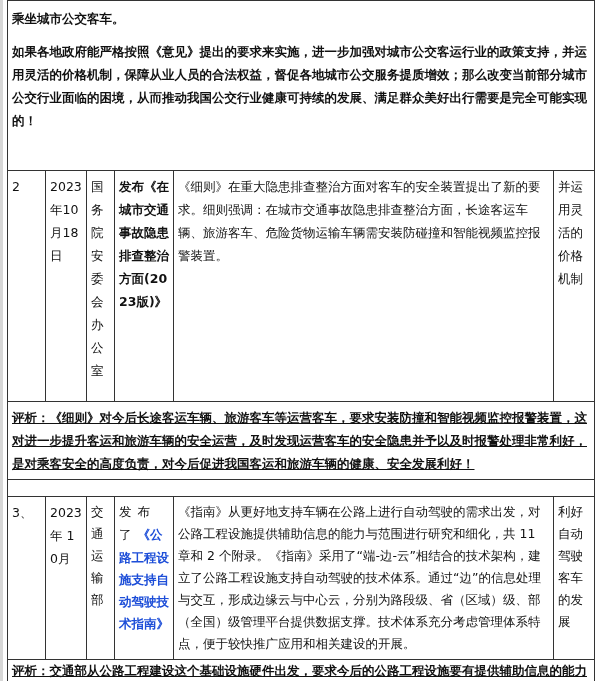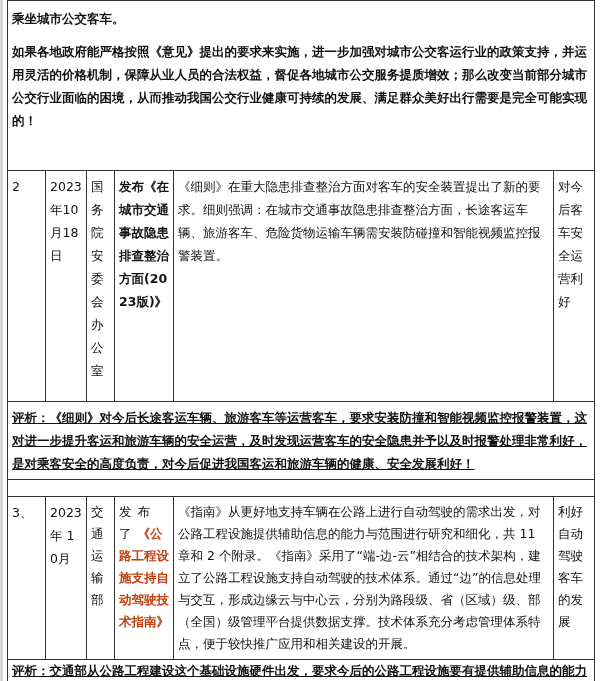--- a/index.html
+++ b/index.html
@@ -3,21 +3,21 @@
   <meta charset="utf-8">
   <style>
     html, body { margin: 0; padding: 0; background: #ffffff; }
     body { width: 600px; height: 681px; position: relative; overflow: hidden;
            font-family: "DejaVu Sans", "Liberation Sans", sans-serif; }
     .sidebar-strip { position: absolute; left: 0; top: 0; width: 3px; height: 681px; background: #d8d8d8; }
     .doc { position: absolute; left: 7px; top: 0; width: 587px; }
     table.policy { border-collapse: collapse; width: 587px; table-layout: fixed; }
     table.policy td { border: 1px solid #333; vertical-align: top; padding: 4px 4px; font-size: 12.5px; line-height: 23px; color: #111; word-break: break-all; }
     .red { color: #ff0000; font-weight: bold; }
-    .purple { color: #c2410c; font-weight: bold; }
+    .purple { color: #1d4ed8; font-weight: bold; }
     .top-cell { height: 159px; padding-top: 6px !important; }
     .top-cell p { margin: 0 0 10px 0; }
     .comment { font-size: 12.5px; line-height: 22px; text-decoration: underline; }
     .comment-1 { height: 60px; }
     .comment-3 { line-height: 18px !important; padding: 2px 4px !important; }
     .row2 td { height: 222px; }
     .row3 td { height: 146px; line-height: 19px; padding-top: 4px; }
     .row3 .desc { line-height: 22px; }
     .row3 .impact { line-height: 22px; }
     .gap-row td { height: 8px; padding: 0; border-left: 1px solid #333; border-right: 1px solid #333; }
@@ -45,35 +45,35 @@
         <p>如果各地政府能严格按照《意见》提出的要求来实施，进一步加强对城市公交客运行业的政策支持，并运用灵活的价格机制，保障从业人员的合法权益，督促各地城市公交服务提质增效；那么改变当前部分城市公交行业面临的困境，从而推动我国公交行业健康可持续的发展、满足群众美好出行需要是完全可能实现的！</p>
       </td>
     </tr>
 
     <tr class="row2">
       <td>2</td>
       <td>2023年10月18日</td>
       <td>国务院安委会办公室</td>
       <td class="purple">发布《在城市交通事故隐患排查整治方面(2023版)》</td>
       <td>《细则》在重大隐患排查整治方面对客车的安全装置提出了新的要求。细则强调：在城市交通事故隐患排查整治方面，长途客运车辆、旅游客车、危险货物运输车辆需安装防碰撞和智能视频监控报警装置。</td>
-      <td>对今后客车安全运营利好</td>
+      <td>并运用灵活的价格机制</td>
     </tr>
     <tr>
       <td colspan="6" class="comment comment-1 red">评析：《细则》对今后长途客运车辆、旅游客车等运营客车，要求安装防撞和智能视频监控报警装置，这对进一步提升客运和旅游车辆的安全运营，及时发现运营客车的安全隐患并予以及时报警处理非常利好，是对乘客安全的高度负责，对今后促进我国客运和旅游车辆的健康、安全发展利好！</td>
     </tr>
     <tr class="gap-row">
       <td colspan="6" style="border-bottom:1px solid #333;"></td>
     </tr>
 
     <tr class="row3">
       <td>3、</td>
       <td>2023年 10月</td>
       <td class="desc">交通运输部</td>
       <td class="desc">
-        <span style="letter-spacing:6px;">发布了</span><span class="purple">《公路工程设施支持自动驾驶技术指南》</span>
+        <span style="letter-spacing:6px;font-family:Liberation Mono, monospace;">发布了</span><span class="purple">《公路工程设施支持自动驾驶技术指南》</span>
       </td>
       <td class="desc">《指南》从更好地支持车辆在公路上进行自动驾驶的需求出发，对公路工程设施提供辅助信息的能力与范围进行研究和细化，共 11 章和 2 个附录。《指南》采用了“端-边-云”相结合的技术架构，建立了公路工程设施支持自动驾驶的技术体系。通过“边”的信息处理与交互，形成边缘云与中心云，分别为路段级、省（区域）级、部（全国）级管理平台提供数据支撑。技术体系充分考虑管理体系特点，便于较快推广应用和相关建设的开展。</td>
       <td class="impact">利好自动驾驶客车的发展</td>
     </tr>
     <tr>
       <td colspan="6" class="comment comment-3 red">评析：交通部从公路工程建设这个基础设施硬件出发，要求今后的公路工程设施要有提供辅助信息的能力和系统，更好的支持客车自动驾驶技术的发展和落地，这对今后我国加速客车自动驾驶技术的市场化和规模化进程无疑利好！</td>
     </tr>
   </tbody>
     </table>
 </div>

